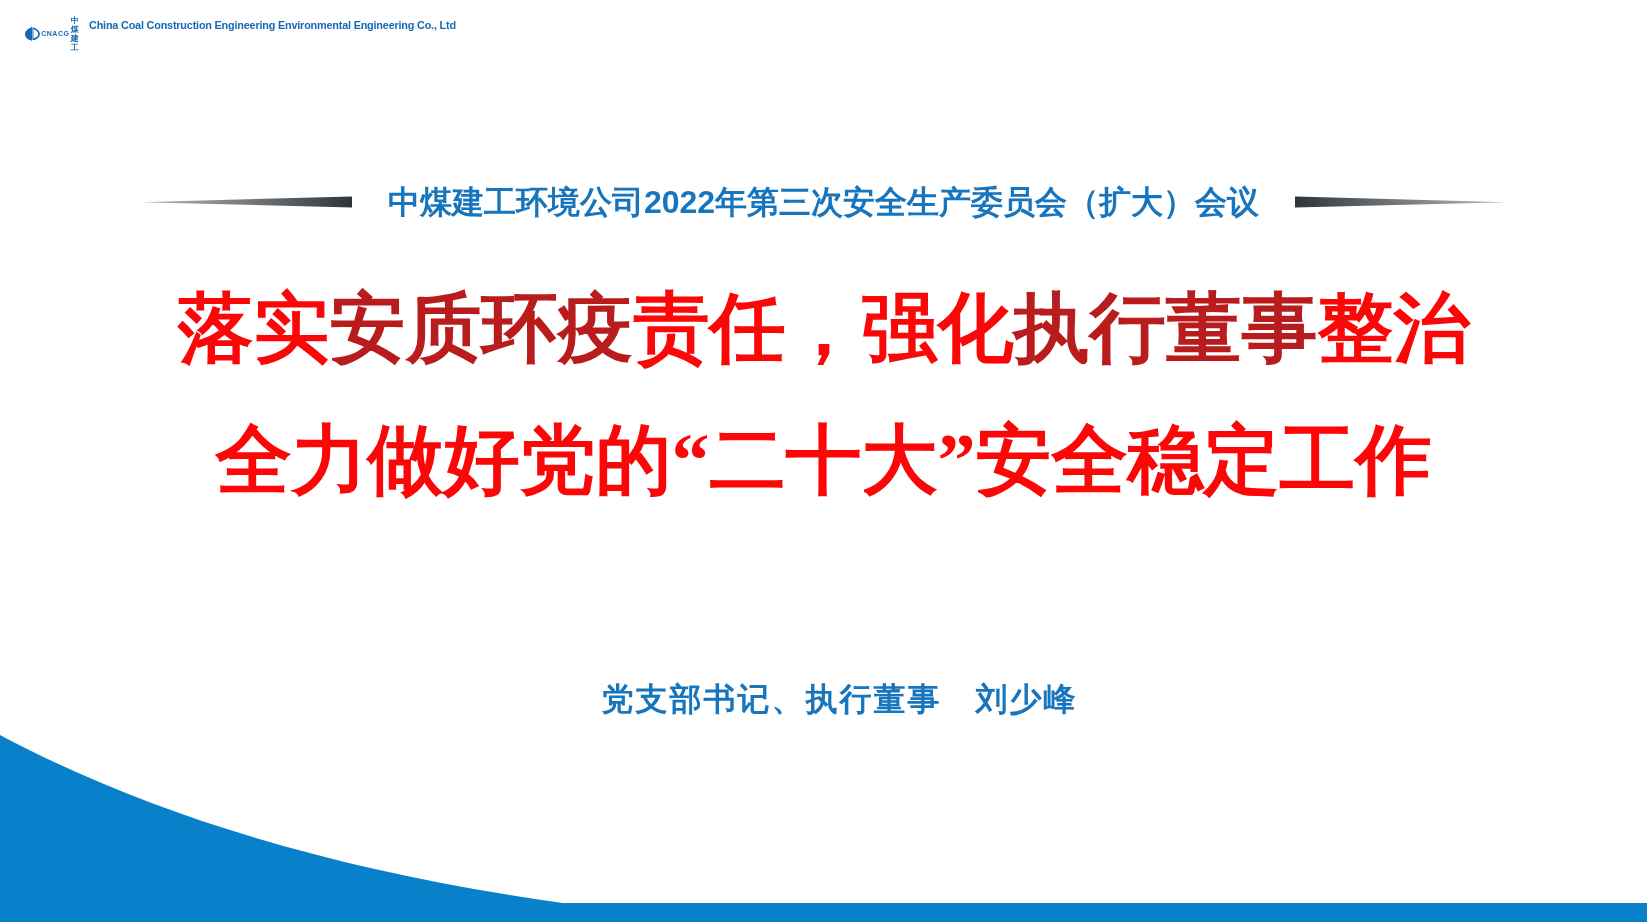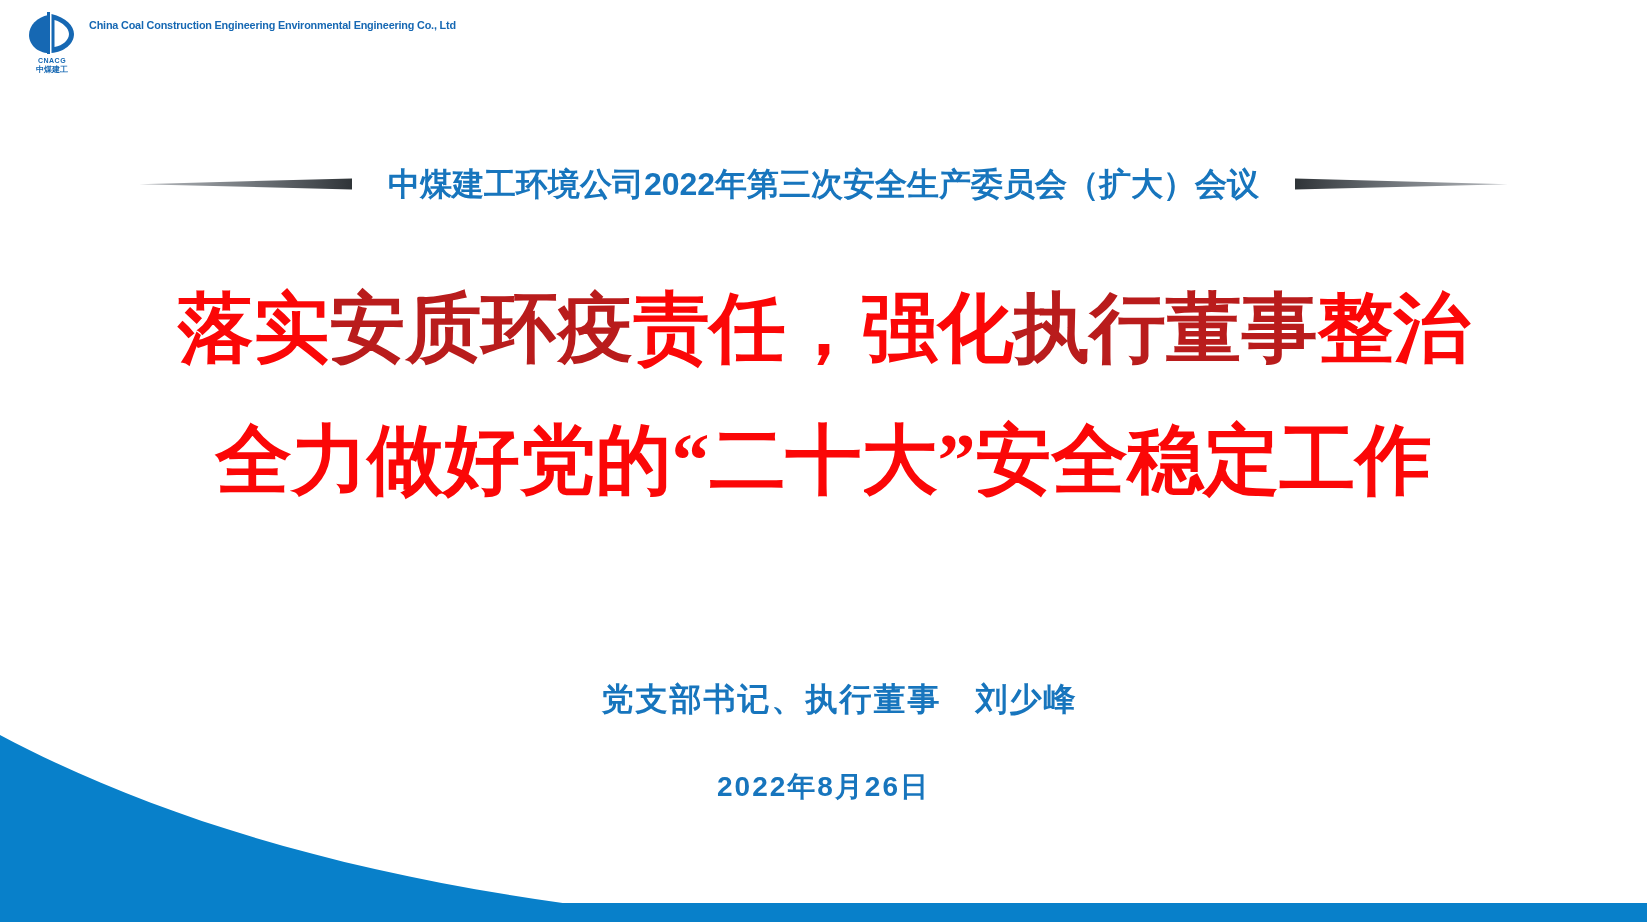--- a/index.html
+++ b/index.html
@@ -32,21 +32,21 @@
   #logo-block {
     position: absolute;
     left: 24px;
     top: 12px;
     display: flex;
     align-items: flex-start;
     gap: 9px;
   }
   #logo-mark {
     display: flex;
-    flex-direction: column;
+    flex-direction: row;
     align-items: center;
     width: 56px;
   }
   #logo-mark .mark-svg { display: block; }
   #logo-mark .mark-cap {
     font-size: 7px;
     font-weight: bold;
     color: #1668b3;
     letter-spacing: 0.5px;
     line-height: 1.15;
@@ -79,21 +79,21 @@
     margin-top: 2px;
     white-space: nowrap;
     transform: scaleX(0.97);
     transform-origin: left center;
   }
 
   
   #meeting-header {
     position: absolute;
     left: 0;
-    top: 156px;
+    top: 174px;
     width: 1647px;
     height: 56px;
     display: flex;
     align-items: center;
     justify-content: center;
     gap: 0px;
   }
   .wedge { display: block; flex: 0 0 auto; }
   #meeting-title {
     font-size: 32px;
@@ -203,15 +203,14 @@
   </div>
 
   <div id="headline">
     <div class="headline-line" id="headline-line-1">
       <span class="red">落实</span><span class="blue">安质环疫</span><span class="red">责任，</span><span class="red">强化</span><span class="blue">执行董事</span><span class="red">整治</span>
     </div>
     <div class="headline-line red" id="headline-line-2">全力做好党的“二十大”安全稳定工作</div>
   </div>
 
   <div id="presenter">党支部书记、执行董事　刘少峰</div>
-  <div id="event-date">2022年8月26日</div>
 
 </div>
 
 </body></html>

